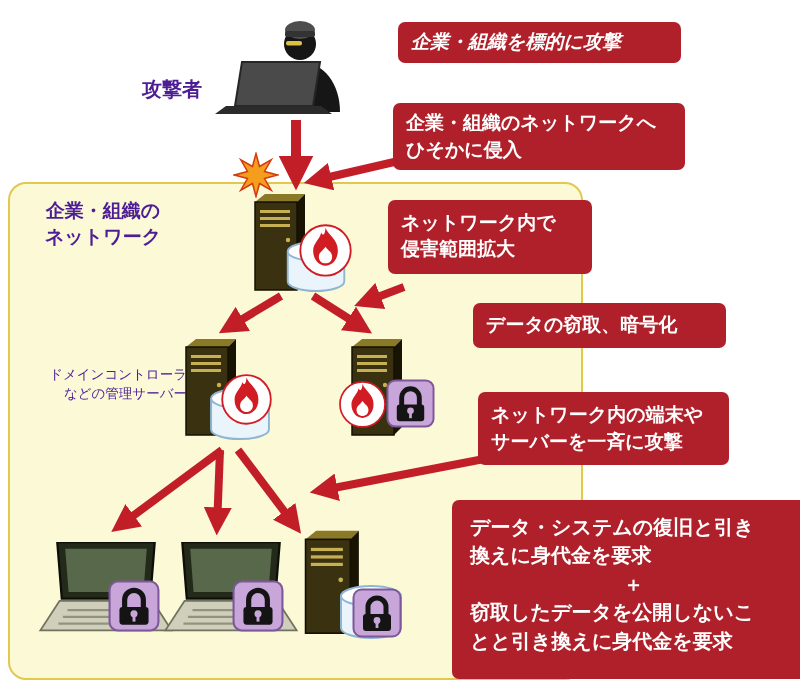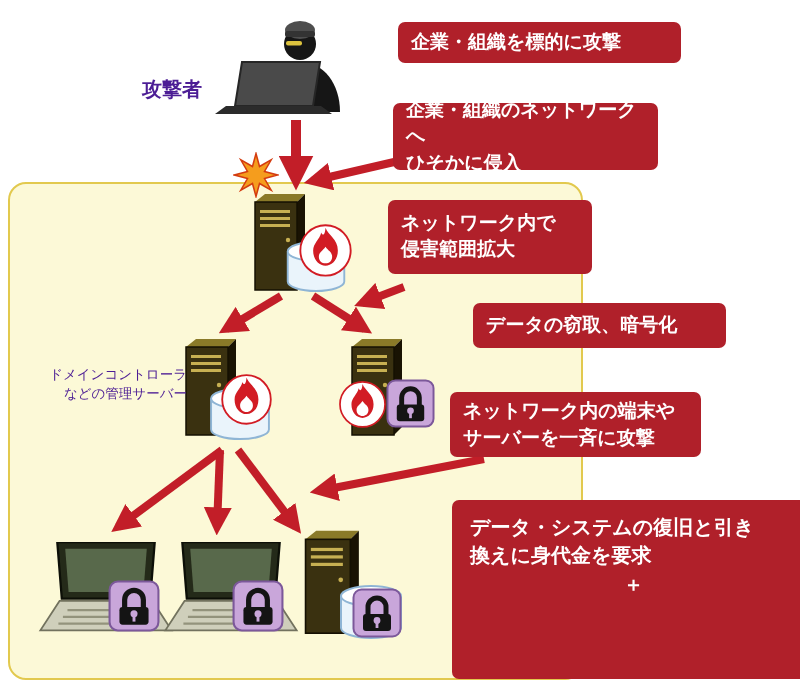--- a/index.html
+++ b/index.html
@@ -13,25 +13,25 @@
   .gfx{position:absolute;left:0;top:0;width:800px;height:689px;pointer-events:none;}
   .label{position:absolute;color:#4c1d95;}
   .attacker-label{left:142px;top:76px;font-size:20px;font-weight:bold;}
   .network-label{left:33px;top:198px;width:140px;font-size:19px;font-weight:bold;text-align:center;line-height:1.35;}
   .dc-label{left:22px;top:366px;width:165px;font-size:13.5px;text-align:right;line-height:1.4;}
   .callout{
     position:absolute;background:#b0202a;color:#fff;font-weight:bold;
     border-radius:7px;display:flex;align-items:center;box-sizing:border-box;
     padding:6px 13px;font-size:19px;line-height:1.38;
   }
-  .c1{left:398px;top:22px;width:283px;height:41px;}
-  .c2{left:393px;top:103px;width:265px;height:67px;}
+  .c1{left:398px;top:22px;width:283px;height:41px;font-style:italic;}
+  .c2{left:393px;top:103px;width:292px;height:67px;}
   .c3{left:388px;top:200px;width:204px;height:74px;font-family:Liberation Mono, monospace;}
   .c4{left:473px;top:303px;width:253px;height:45px;}
-  .c5{left:450px;top:392px;width:251px;height:65px;}
+  .c5{left:478px;top:392px;width:251px;height:73px;}
   .c6{left:428px;top:500px;width:363px;height:179px;display:block;padding:13px 18px;font-size:20px;line-height:1.42;margin-left:24px;}
   .c6 span{display:block;}
   .c6 .plus{text-align:center;}
 </style>
 </head>
 <body>
 
 <div class="canvas">
 
   <div class="network-box"></div>
@@ -126,30 +126,34 @@
     <use href="#laptop" x="38" y="542" width="136" height="93"></use>
     <use href="#lock" x="108" y="580" width="52" height="52"></use>
     <use href="#laptop" x="163" y="542" width="136" height="93"></use>
     <use href="#lock" x="232" y="580" width="52" height="52"></use>
     <use href="#server" x="297" y="528" width="64" height="108"></use>
     <use href="#cyl" x="336" y="584" width="70" height="56"></use>
     <use href="#lock" x="352" y="588" width="50" height="50"></use>
   </svg>
 
   <div class="label attacker-label pre">攻撃者</div>
+  <div class="label network-label pre">企業・組織の
+ネットワーク</div>
   <div class="label dc-label pre">ドメインコントローラ
 などの管理サーバー</div>
 
   <div class="callout c1 pre">企業・組織を標的に攻撃</div>
   <div class="callout c2 pre">企業・組織のネットワークへ
 ひそかに侵入</div>
   <div class="callout c3 pre">ネットワーク内で
 侵害範囲拡大</div>
   <div class="callout c4 pre">データの窃取、暗号化</div>
   <div class="callout c5 pre">ネットワーク内の端末や
 サーバーを一斉に攻撃</div>
   <div class="callout c6">
     <span class="pre">データ・システムの復旧と引き
 換えに身代金を要求</span>
     <span class="plus">＋</span>
+    <span class="pre">窃取したデータを公開しないこ
+とと引き換えに身代金を要求</span>
   </div>
 
 </div>
 
 </body></html>

